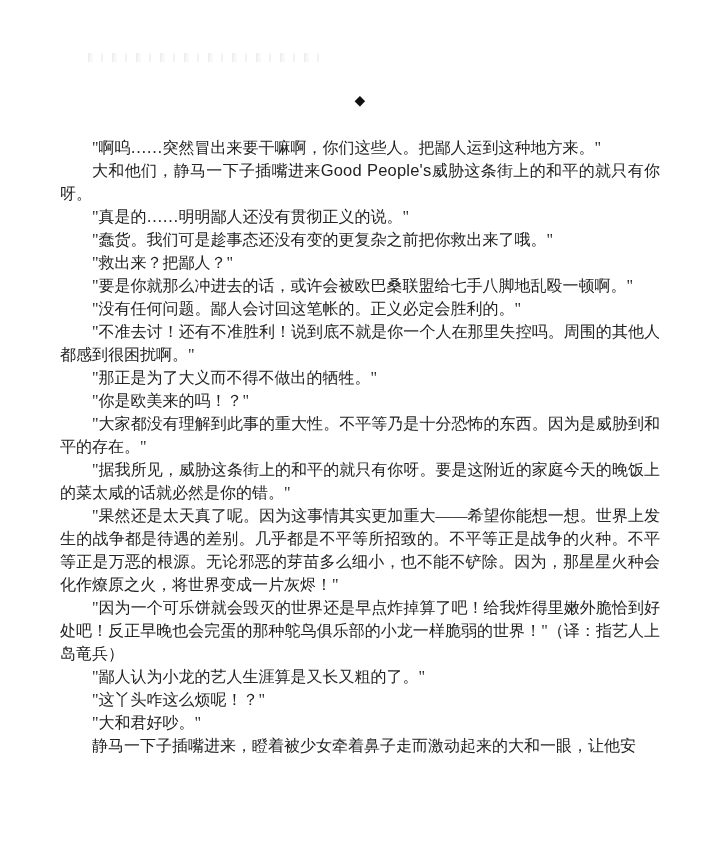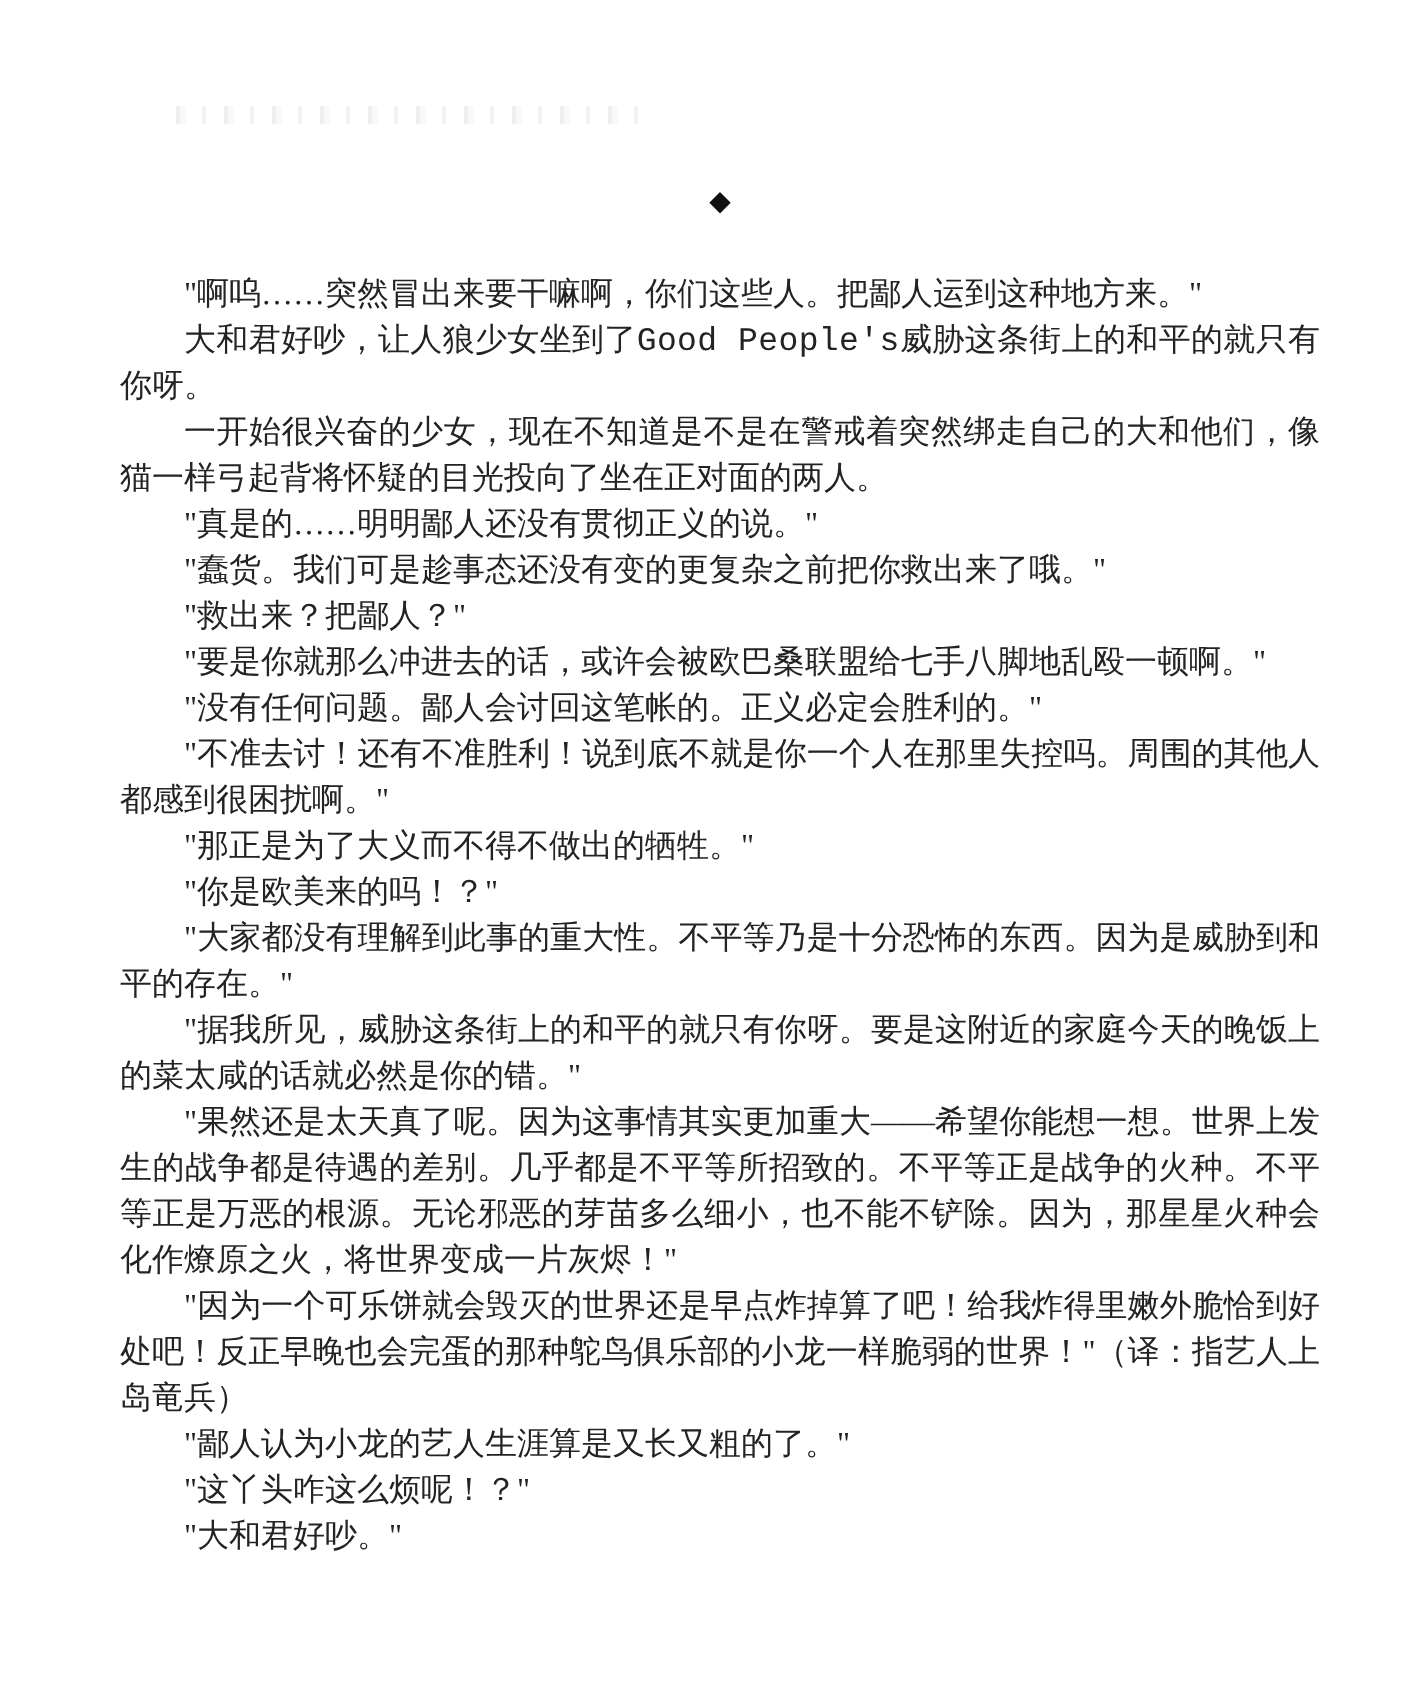--- a/index.html
+++ b/index.html
@@ -38,44 +38,44 @@
   .content {
     position: absolute;
     top: 136px; left: 60px; width: 600px;
     color: #232323;
     font-size: 16px;
     line-height: 23px;
     text-align: justify;
   }
   .content p { margin: 0; text-indent: 2em; }
   .latin {
-    font-family: Liberation Mono, monospace;
+    font-family: Liberation Sans, sans-serif;
     font-size: 16.5px;
     letter-spacing: 0.2px;
   }
 </style>
 </head>
 <body>
 
 <div class="page">
   <div class="remnant"></div>
   <div class="separator">◆</div>
   <div class="content">
       <p><span>"啊呜……突然冒出来要干嘛啊，你们这些人。把鄙人运到这种地方来。"</span></p>
-      <p><span>大和君好吵，让人狼少女坐到了</span><span class="latin">Good People's</span><span>威胁这条街上的和平的就只有你呀。</span></p>
-      <p><span>一开始很兴奋的少女，现在不知道是不是在警戒着突然绑走自己的大和他们，像猫一样弓起背将怀疑的目光投向了坐在正对面的两人。</span></p>
+      <p><span>大和他们，静马一下子插嘴进来</span><span class="latin">Good People's</span><span>威胁这条街上的和平的就只有你呀。</span></p>
       <p><span>"真是的……明明鄙人还没有贯彻正义的说。"</span></p>
       <p><span>"蠢货。我们可是趁事态还没有变的更复杂之前把你救出来了哦。"</span></p>
       <p><span>"救出来？把鄙人？"</span></p>
       <p><span>"要是你就那么冲进去的话，或许会被欧巴桑联盟给七手八脚地乱殴一顿啊。"</span></p>
       <p><span>"没有任何问题。鄙人会讨回这笔帐的。正义必定会胜利的。"</span></p>
       <p><span>"不准去讨！还有不准胜利！说到底不就是你一个人在那里失控吗。周围的其他人都感到很困扰啊。"</span></p>
       <p><span>"那正是为了大义而不得不做出的牺牲。"</span></p>
       <p><span>"你是欧美来的吗！？"</span></p>
       <p><span>"大家都没有理解到此事的重大性。不平等乃是十分恐怖的东西。因为是威胁到和平的存在。"</span></p>
       <p><span>"据我所见，威胁这条街上的和平的就只有你呀。要是这附近的家庭今天的晚饭上的菜太咸的话就必然是你的错。"</span></p>
       <p><span>"果然还是太天真了呢。因为这事情其实更加重大——希望你能想一想。世界上发生的战争都是待遇的差别。几乎都是不平等所招致的。不平等正是战争的火种。不平等正是万恶的根源。无论邪恶的芽苗多么细小，也不能不铲除。因为，那星星火种会化作燎原之火，将世界变成一片灰烬！"</span></p>
       <p><span>"因为一个可乐饼就会毁灭的世界还是早点炸掉算了吧！给我炸得里嫩外脆恰到好处吧！反正早晚也会完蛋的那种鸵鸟俱乐部的小龙一样脆弱的世界！"（译：指艺人上岛竜兵）</span></p>
       <p><span>"鄙人认为小龙的艺人生涯算是又长又粗的了。"</span></p>
       <p><span>"这丫头咋这么烦呢！？"</span></p>
       <p><span>"大和君好吵。"</span></p>
+      <p><span>静马一下子插嘴进来，瞪着被少女牵着鼻子走而激动起来的大和一眼，让他安</span></p>
     </div>
 </div>
 
 </body></html>

